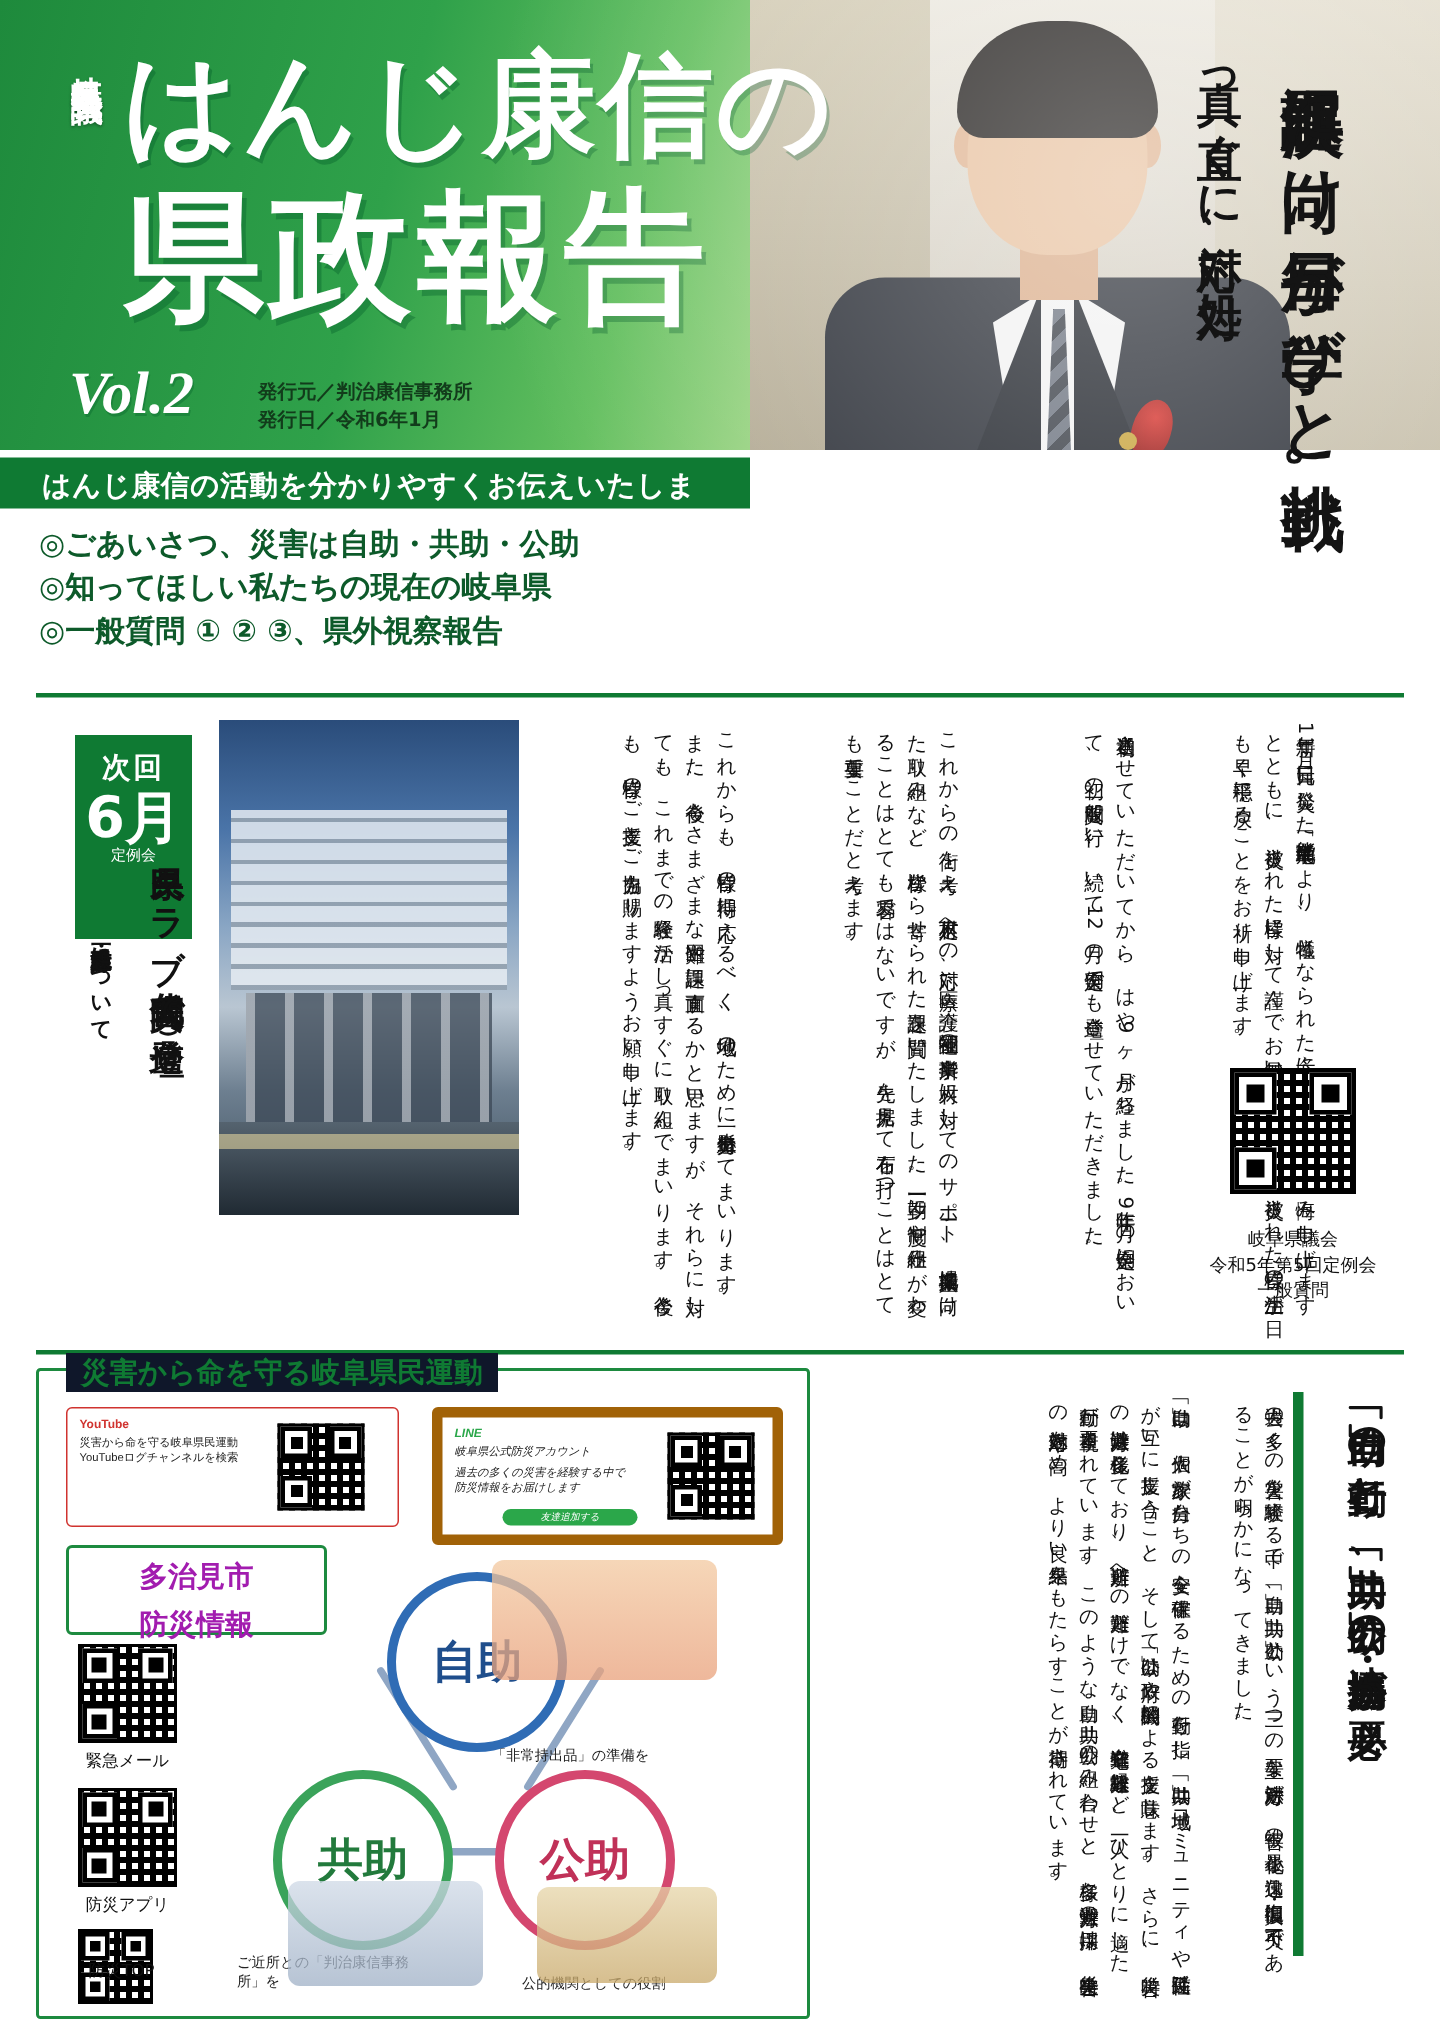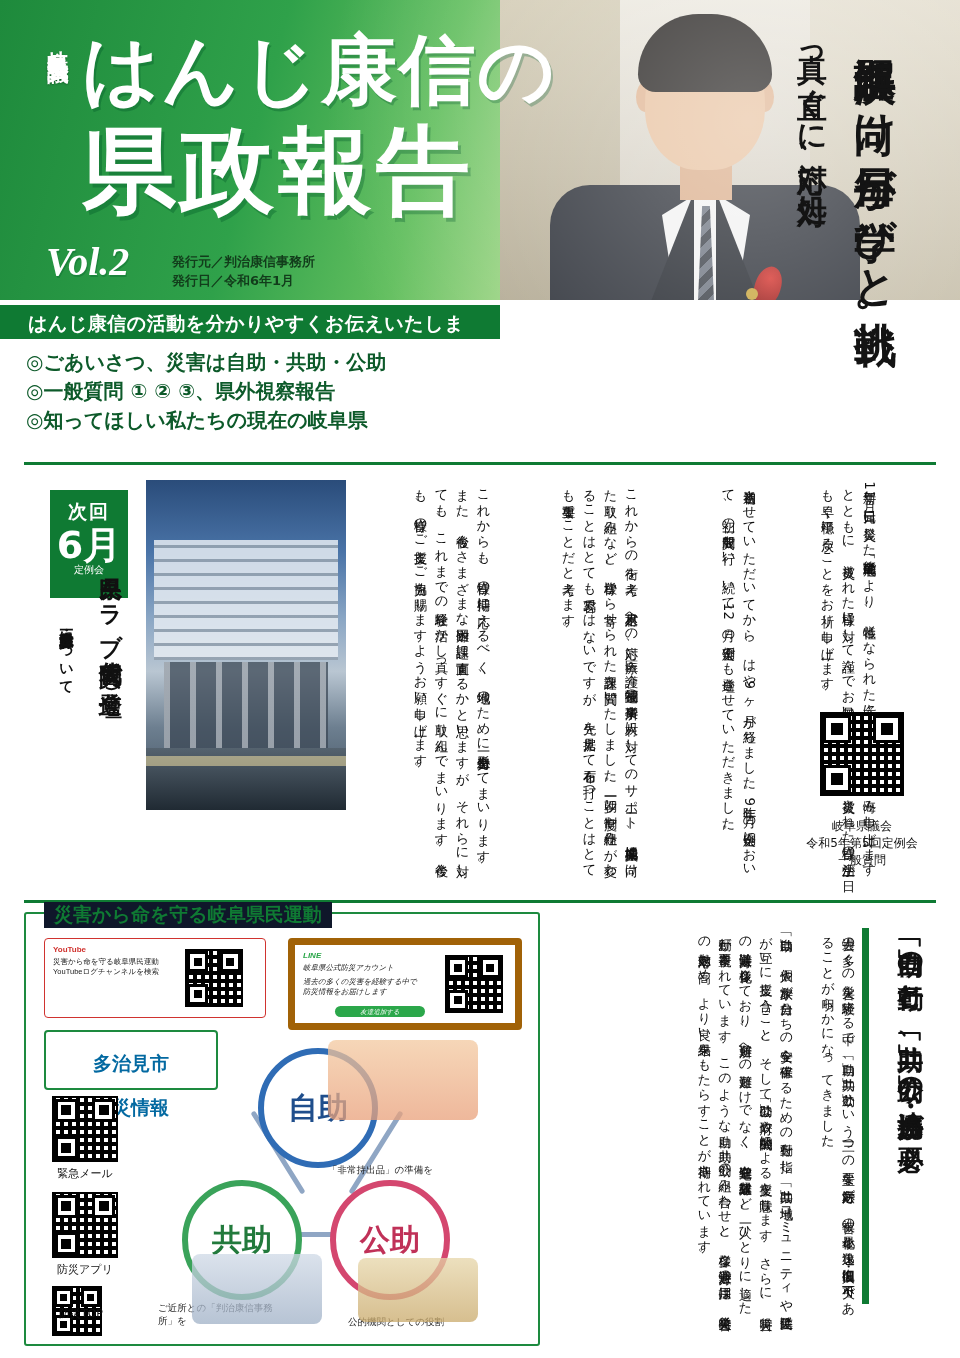--- a/index.html
+++ b/index.html
@@ -138,21 +138,21 @@
   .bldg .b1{position:absolute;left:8px;top:60px;width:184px;height:120px;background:rgba(230,236,242,.85);}
   .bldg .b2{position:absolute;left:8px;top:60px;width:184px;height:120px;
     background:repeating-linear-gradient(0deg,rgba(90,110,130,.55) 0 3px,rgba(255,255,255,0) 3px 14px);}
   .bldg .b3{position:absolute;left:18px;top:182px;width:164px;height:86px;background:rgba(60,72,86,.75);}
   .bldg .b4{position:absolute;left:18px;top:182px;width:164px;height:86px;
     background:repeating-linear-gradient(90deg,rgba(235,238,242,.5) 0 6px,rgba(0,0,0,0) 6px 26px);}
   .bldg .b5{position:absolute;left:0;top:268px;width:200px;height:62px;background:linear-gradient(180deg,#55636f,#202a33);}
   .bldg .b6{position:absolute;left:0;top:276px;width:200px;height:10px;background:rgba(255,236,170,.5);}
 
   .nextbox{
-    position:absolute;left:50px;top:490px;width:78px;height:108px;background:#0f7a33;color:#fff;
+    position:absolute;left:50px;top:490px;width:78px;height:136px;background:#0f7a33;color:#fff;
     text-align:center;font-family:"DejaVu Sans", sans-serif;
   }
   .nextbox .n1{font-size:19px;font-weight:bold;padding-top:9px;letter-spacing:2px;}
   .nextbox .n2{font-size:38px;font-weight:bold;line-height:40px;}
   .nextbox .n3{font-size:10px;margin-top:-2px;}
   .nextsub{
     position:absolute;left:56px;top:622px;height:270px;
     writing-mode:vertical-rl;font-size:14px;line-height:22px;color:#111;font-weight:bold;
     font-family:"DejaVu Sans", sans-serif;
   }
@@ -184,21 +184,21 @@
   .linecard .lg{position:absolute;left:8px;top:6px;font-size:8px;color:#2ba74a;font-weight:bold;}
   .linecard .cap{position:absolute;left:8px;top:18px;width:120px;font-size:7.5px;line-height:10px;color:#222;}
   .cardbtn{position:absolute;left:40px;bottom:6px;width:90px;height:11px;background:#2ba74a;border-radius:6px;}
   .cardbtn span{display:block;color:#fff;font-size:6.5px;text-align:center;line-height:11px;}
 
   .tajimi-box{
     position:absolute;left:44px;top:1030px;width:170px;height:56px;
     border:2px solid #1d8a3f;border-radius:4px;background:#fff;
   }
   .tajimi-box span{
-    display:block;text-align:center;color:#0369a1;font-weight:bold;font-size:19px;line-height:25px;padding-top:19px;
+    display:block;text-align:center;color:#a21caf;font-weight:bold;font-size:19px;line-height:25px;padding-top:7px;
     font-family:"DejaVu Sans", sans-serif;
   }
   .qrlbl{
     position:absolute;width:74px;text-align:center;font-size:11px;font-weight:normal;color:#111;
     font-family:"DejaVu Sans", sans-serif;
   }
 
   
   .qr{
     background-color:#fff;
@@ -280,22 +280,22 @@
   </div>
 
   <div class="catch">課題解決に向け毎日が学びと挑戦。</div>
   <div class="catch2">真っ直ぐに対応、対処。</div>
 
   <div class="greenbar">
     <span>はんじ康信の活動を分かりやすくお伝えいたします。</span>
   </div>
   <div class="bullets">
     <div>◎ごあいさつ、災害は自助・共助・公助</div>
+    <div>◎知ってほしい私たちの現在の岐阜県</div>
     <div>◎一般質問 ① ② ③、県外視察報告</div>
-    <div>◎知ってほしい私たちの現在の岐阜県</div>
   </div>
 
   <div class="hr-top"></div>
   <div class="hr-mid"></div>
 
   <div class="bldg">
     <div class="b1"></div>
     <div class="b2"></div>
     <div class="b3"></div>
     <div class="b4"></div>

